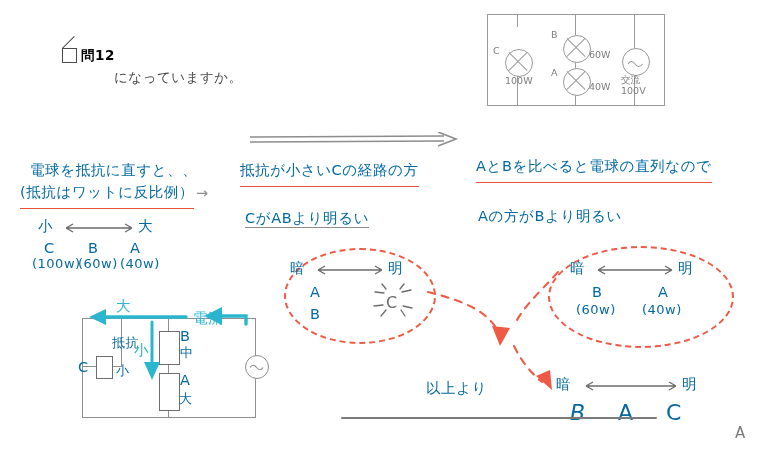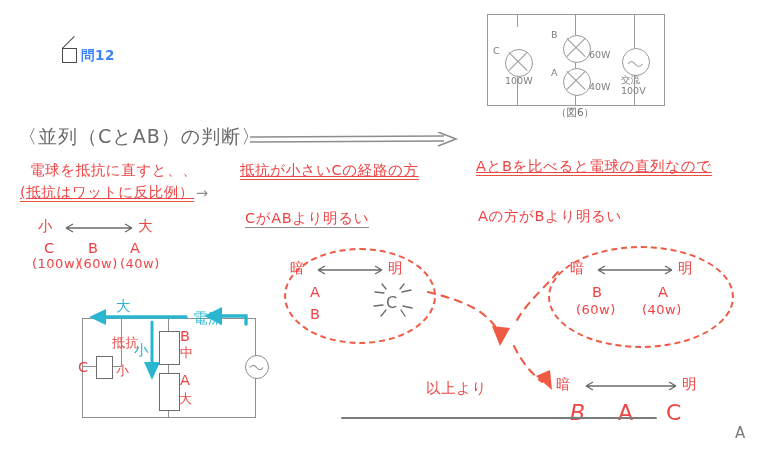--- a/index.html
+++ b/index.html
@@ -8,40 +8,40 @@
     font-family:"Liberation Sans",sans-serif;color:#555;
   }
   .page{position:absolute;left:0;top:0;width:768px;height:457px;}
   .abs{position:absolute;}
   
   .q-block{left:62px;top:44px;width:400px;}
   .q-line{font-family:"DejaVu Sans",sans-serif;font-size:13.5px;color:#4a4a4a;letter-spacing:.5px;line-height:22px;white-space:nowrap;}
   .q-line1{display:flex;align-items:center;}
   .q-mark{display:inline-block;width:13px;height:13px;border:1.2px solid #4a4a4a;position:relative;margin-right:4px;flex:none;}
   .q-mark:after{content:"";position:absolute;left:-1px;top:-1px;width:17px;height:1.2px;background:#4a4a4a;transform:rotate(-45deg);transform-origin:0 0;}
-  .q-no{font-weight:bold;color:#3b82f6;}
+  .q-no{font-weight:bold;color:#000000;}
   .q-line2{padding-left:52px;}
   
   .circuit{left:487px;top:14px;width:176px;height:90px;border:1.1px solid #9a9a9a;}
   .cwire{position:absolute;background:#9a9a9a;}
   .lamp{position:absolute;width:26px;height:26px;border:1.1px solid #9a9a9a;border-radius:50%;background:#fff;}
   .lamp:before,.lamp:after{content:"";position:absolute;left:-1px;top:11px;width:26px;height:1.1px;background:#9a9a9a;}
   .lamp:before{transform:rotate(45deg);}
   .lamp:after{transform:rotate(-45deg);}
   .ac{position:absolute;width:26px;height:26px;border:1.1px solid #9a9a9a;border-radius:50%;background:#fff;}
   .ac-sine{position:absolute;left:4px;top:11px;}
   .clab{position:absolute;font-family:"DejaVu Sans",sans-serif;font-size:9.5px;color:#7d7d7d;white-space:nowrap;line-height:11px;}
   .fig-cap{left:487px;top:106px;width:176px;text-align:center;font-family:"DejaVu Sans",sans-serif;font-size:10.5px;color:#6f6f6f;}
   
-  .hw{font-family:"DejaVu Sans",sans-serif;color:#ef4444;white-space:nowrap;}
+  .hw{font-family:"DejaVu Sans",sans-serif;color:#0369a1;white-space:nowrap;}
   .hw-h{font-size:19px;letter-spacing:1px;color:#6a6a6a;}
   .hw-b{font-size:14.5px;letter-spacing:.6px;line-height:20px;}
   .hw-s{font-size:13px;letter-spacing:.5px;}
   .hw-big{font-size:22px;letter-spacing:2px;}
-  .ul-red{border-bottom:1.4px solid #e8533f;padding-bottom:1px;text-decoration:underline;}
+  .ul-red{border-bottom:1.4px solid #e8533f;padding-bottom:8px;}
   .ul-gray{border-bottom:1.2px solid #8d8d8d;padding-bottom:1px;}
   .cyan{color:#2bb6cf;}
   
   .longarrow{left:248px;top:132px;width:212px;height:16px;}
   
   .oval{position:absolute;border:2.1px dashed #ef5a44;border-radius:50%;}
   
   .hc-wire{position:absolute;background:#8e8e8e;}
   .res{position:absolute;border:1.4px solid #6d6d6d;background:#fff;}
   .hac{position:absolute;width:22px;height:22px;border:1.3px solid #8e8e8e;border-radius:50%;background:#fff;}
@@ -51,20 +51,21 @@
 </head>
 <body>
 
 <div class="page">
 
   <div class="abs q-block">
     <div class="q-line q-line1">
       <span class="q-mark"></span>
         <span class="q-no">問12</span>
     </div>
+    <div class="q-line q-line2">になっていますか。</div>
   </div>
 
   <div class="abs circuit">
 
     <div class="cwire" style="left:29px;top:0;width:1.1px;height:12px;"></div>
     <div class="cwire" style="left:29px;top:60px;width:1.1px;height:30px;"></div>
     <div class="cwire" style="left:87px;top:0;width:1.1px;height:20px;"></div>
     <div class="cwire" style="left:87px;top:45px;width:1.1px;height:9px;"></div>
     <div class="cwire" style="left:87px;top:79px;width:1.1px;height:11px;"></div>
     <div class="cwire" style="left:146px;top:0;width:1.1px;height:33px;"></div>
@@ -83,25 +84,21 @@
     <div class="clab" style="left:101px;top:66px;">40W</div>
 
     <div class="ac" style="left:134px;top:33px;">
       <svg class="ac-sine" width="18" height="8" viewBox="0 0 18 8">
         <path d="M1 4 Q4.5 -1 8 4 T15.5 4" fill="none" stroke="#9a9a9a" stroke-width="1.1"></path>
       </svg>
     </div>
     <div class="clab" style="left:133px;top:60px;font-family:Liberation Mono, monospace;">交流</div>
     <div class="clab" style="left:133px;top:70px;text-align:right;">100V</div>
   </div>
-  <div class="abs fig-cap">（図6）</div>
-
-  <div class="abs hw hw-h" style="left:18px;top:124px;">
-    <span>〈並列（CとAB）の判断〉</span>
-  </div>
+
 
   <svg class="abs longarrow" viewBox="0 0 212 16">
     <path d="M2 5 L196 4 M2 10 L196 9 M190 0 L208 7 L190 14" fill="none" stroke="#8d8d8d" stroke-width="1.6"></path>
   </svg>
 
   <div class="abs hw hw-b" style="left:30px;top:160px;">電球を抵抗に直すと、、</div>
   <div class="abs hw hw-b" style="left:20px;top:182px;">
     <span class="ul-red">(抵抗はワットに反比例）</span>
   </div>
   <div class="abs hw hw-b" style="left:196px;top:183px;color:#8d8d8d;">→</div>

